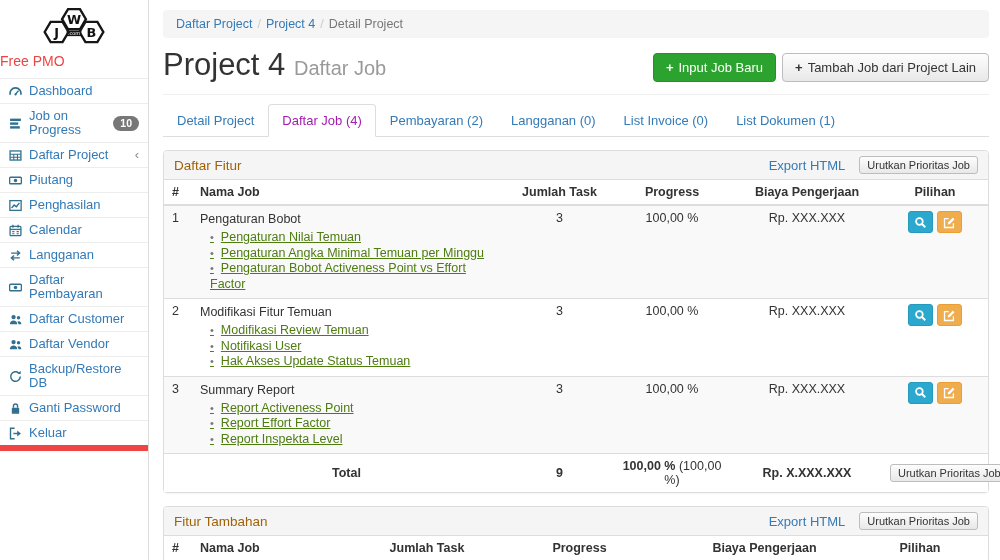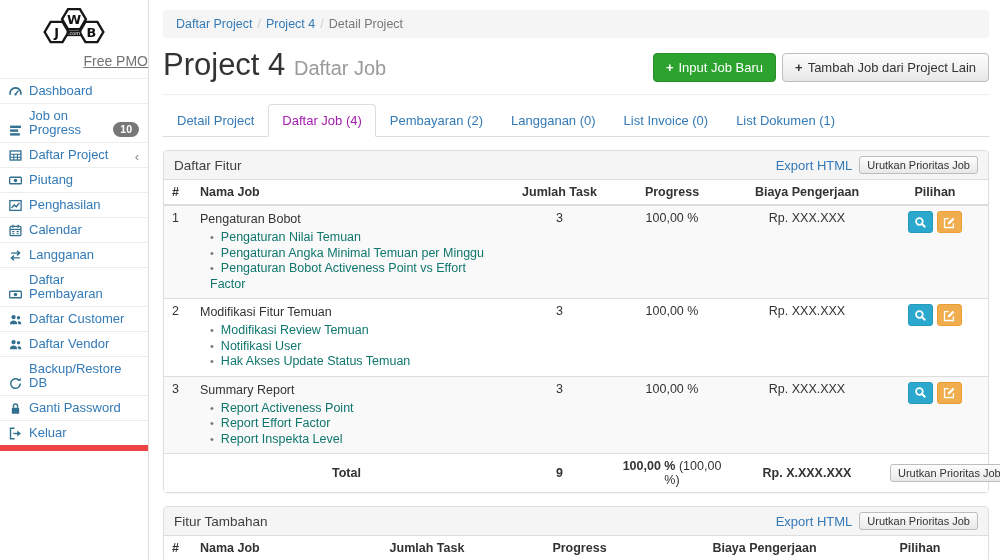--- a/index.html
+++ b/index.html
@@ -6,24 +6,24 @@
   html,body { width:1000px; height:560px; }
   body {
     font-family: "Liberation Sans", sans-serif;
     font-size: 13px; color:#333; background:#fff; overflow:hidden;
   }
   .layout { display:flex; width:1000px; height:560px; }
 
   
   .sidebar { width:149px; min-width:149px; background:#fff; border-right:1px solid #ddd; }
   .logo-wrap { text-align:center; padding:7px 0 2px; }
-  .brand { text-align:right; color:#737373; font-size:14px; padding:2px 0 9px;text-decoration:underline; }
+  .brand { text-align:left; color:#ef4444; font-size:14px; padding:2px 0 9px; }
   .nav { display:flex; flex-direction:column; }
   .nav-item {
-    display:flex; align-items:flex-end; gap:7px;
+    display:flex; align-items:center; gap:7px;
     padding:5px 9px; border-top:1px solid #ededed;
     color:#337ab7; cursor:pointer; font-size:13px; line-height:14px;
     text-decoration:none;
   }
   .nav-item:last-child { border-bottom:6px solid #ef4444; }
   .nav-icon { width:13px; height:13px; display:inline-flex; color:#31708f; flex:none; }
   .nav-icon svg { width:13px; height:13px; }
   .badge { margin-left:auto; background:#777; color:#fff; border-radius:10px;
            font-size:10.5px; font-weight:bold; padding:2px 7px; line-height:11px; }
   .chevron { margin-left:auto; color:#888; font-size:13px; line-height:10px; }
@@ -52,38 +52,38 @@
   .tab { padding:8px 13px; color:#337ab7; cursor:pointer; font-size:13px;
          border:1px solid transparent; border-radius:4px 4px 0 0; margin-bottom:-1px; }
   .tab.active { color:#a21caf; background:#fff; border-color:#ddd #ddd #fff; cursor:default; }
 
   
   .panel { border:1px solid #ddd; border-radius:4px; margin-top:13px;
            box-shadow:0 1px 1px rgba(0,0,0,.04); background:#fff; }
   .panel-heading { background:#f5f5f5; border-bottom:1px solid #ddd;
                    border-radius:3px 3px 0 0; padding:5px 10px;
                    display:flex; align-items:center; }
-  .panel-title { font-size:13.5px; color:#404040; }
-  .heading-right { margin-left:auto; display:flex; align-items:center; gap:7px; }
+  .panel-title { font-size:13.5px; color:#a16207; }
+  .heading-right { margin-left:auto; display:flex; align-items:center; gap:14px; }
   .export-link { color:#337ab7; font-size:13px; text-decoration:none; cursor:pointer; }
   .btn-xs { font-size:11px; padding:2px 7px; border-radius:3px;
             background:linear-gradient(#fdfdfd,#e8e8e8); border:1px solid #bdbdbd;
             color:#333; cursor:pointer; white-space:nowrap; }
 
   table { width:100%; border-collapse:collapse; table-layout:fixed; }
   th, td { padding:5px 8px; font-size:12.5px; }
   thead th { text-align:center; border-bottom:2px solid #ddd; color:#333; }
   thead th.l { text-align:left; }
   tbody td { border-top:1px solid #ddd; vertical-align:top; text-align:center; }
   tbody td.l { text-align:left; }
   tbody tr:nth-child(odd) { background:#f9f9f9; }
   tfoot td { border-top:1px solid #ddd; background:#fff; text-align:center; }
   .job-name { color:#333; line-height:16px; }
   ul.bullets { list-style:none; margin:3px 0 1px 10px; }
-  ul.bullets li { line-height:15.5px; color:#0f766e; }
+  ul.bullets li { line-height:15.5px; color:#4d7c0f;text-decoration:underline; }
   ul.bullets li::before { content:"•"; color:#777; margin-right:7px; font-size:11px; }
   .t-bold { font-weight:bold; }
   .total-label { text-align:center; font-weight:bold; padding-right:14px; }
   .actions { display:flex; gap:4px; justify-content:center; }
   .btn-icon { width:25px; height:22px; border-radius:3px; border:1px solid transparent;
               display:inline-flex; align-items:center; justify-content:center; cursor:pointer; }
   .btn-info { background:#2ba8ce; border-color:#2699bd; }
   .btn-warning { background:#f0ad4e; border-color:#eb9e33; }
   .btn-icon svg { width:13px; height:13px; }
 

